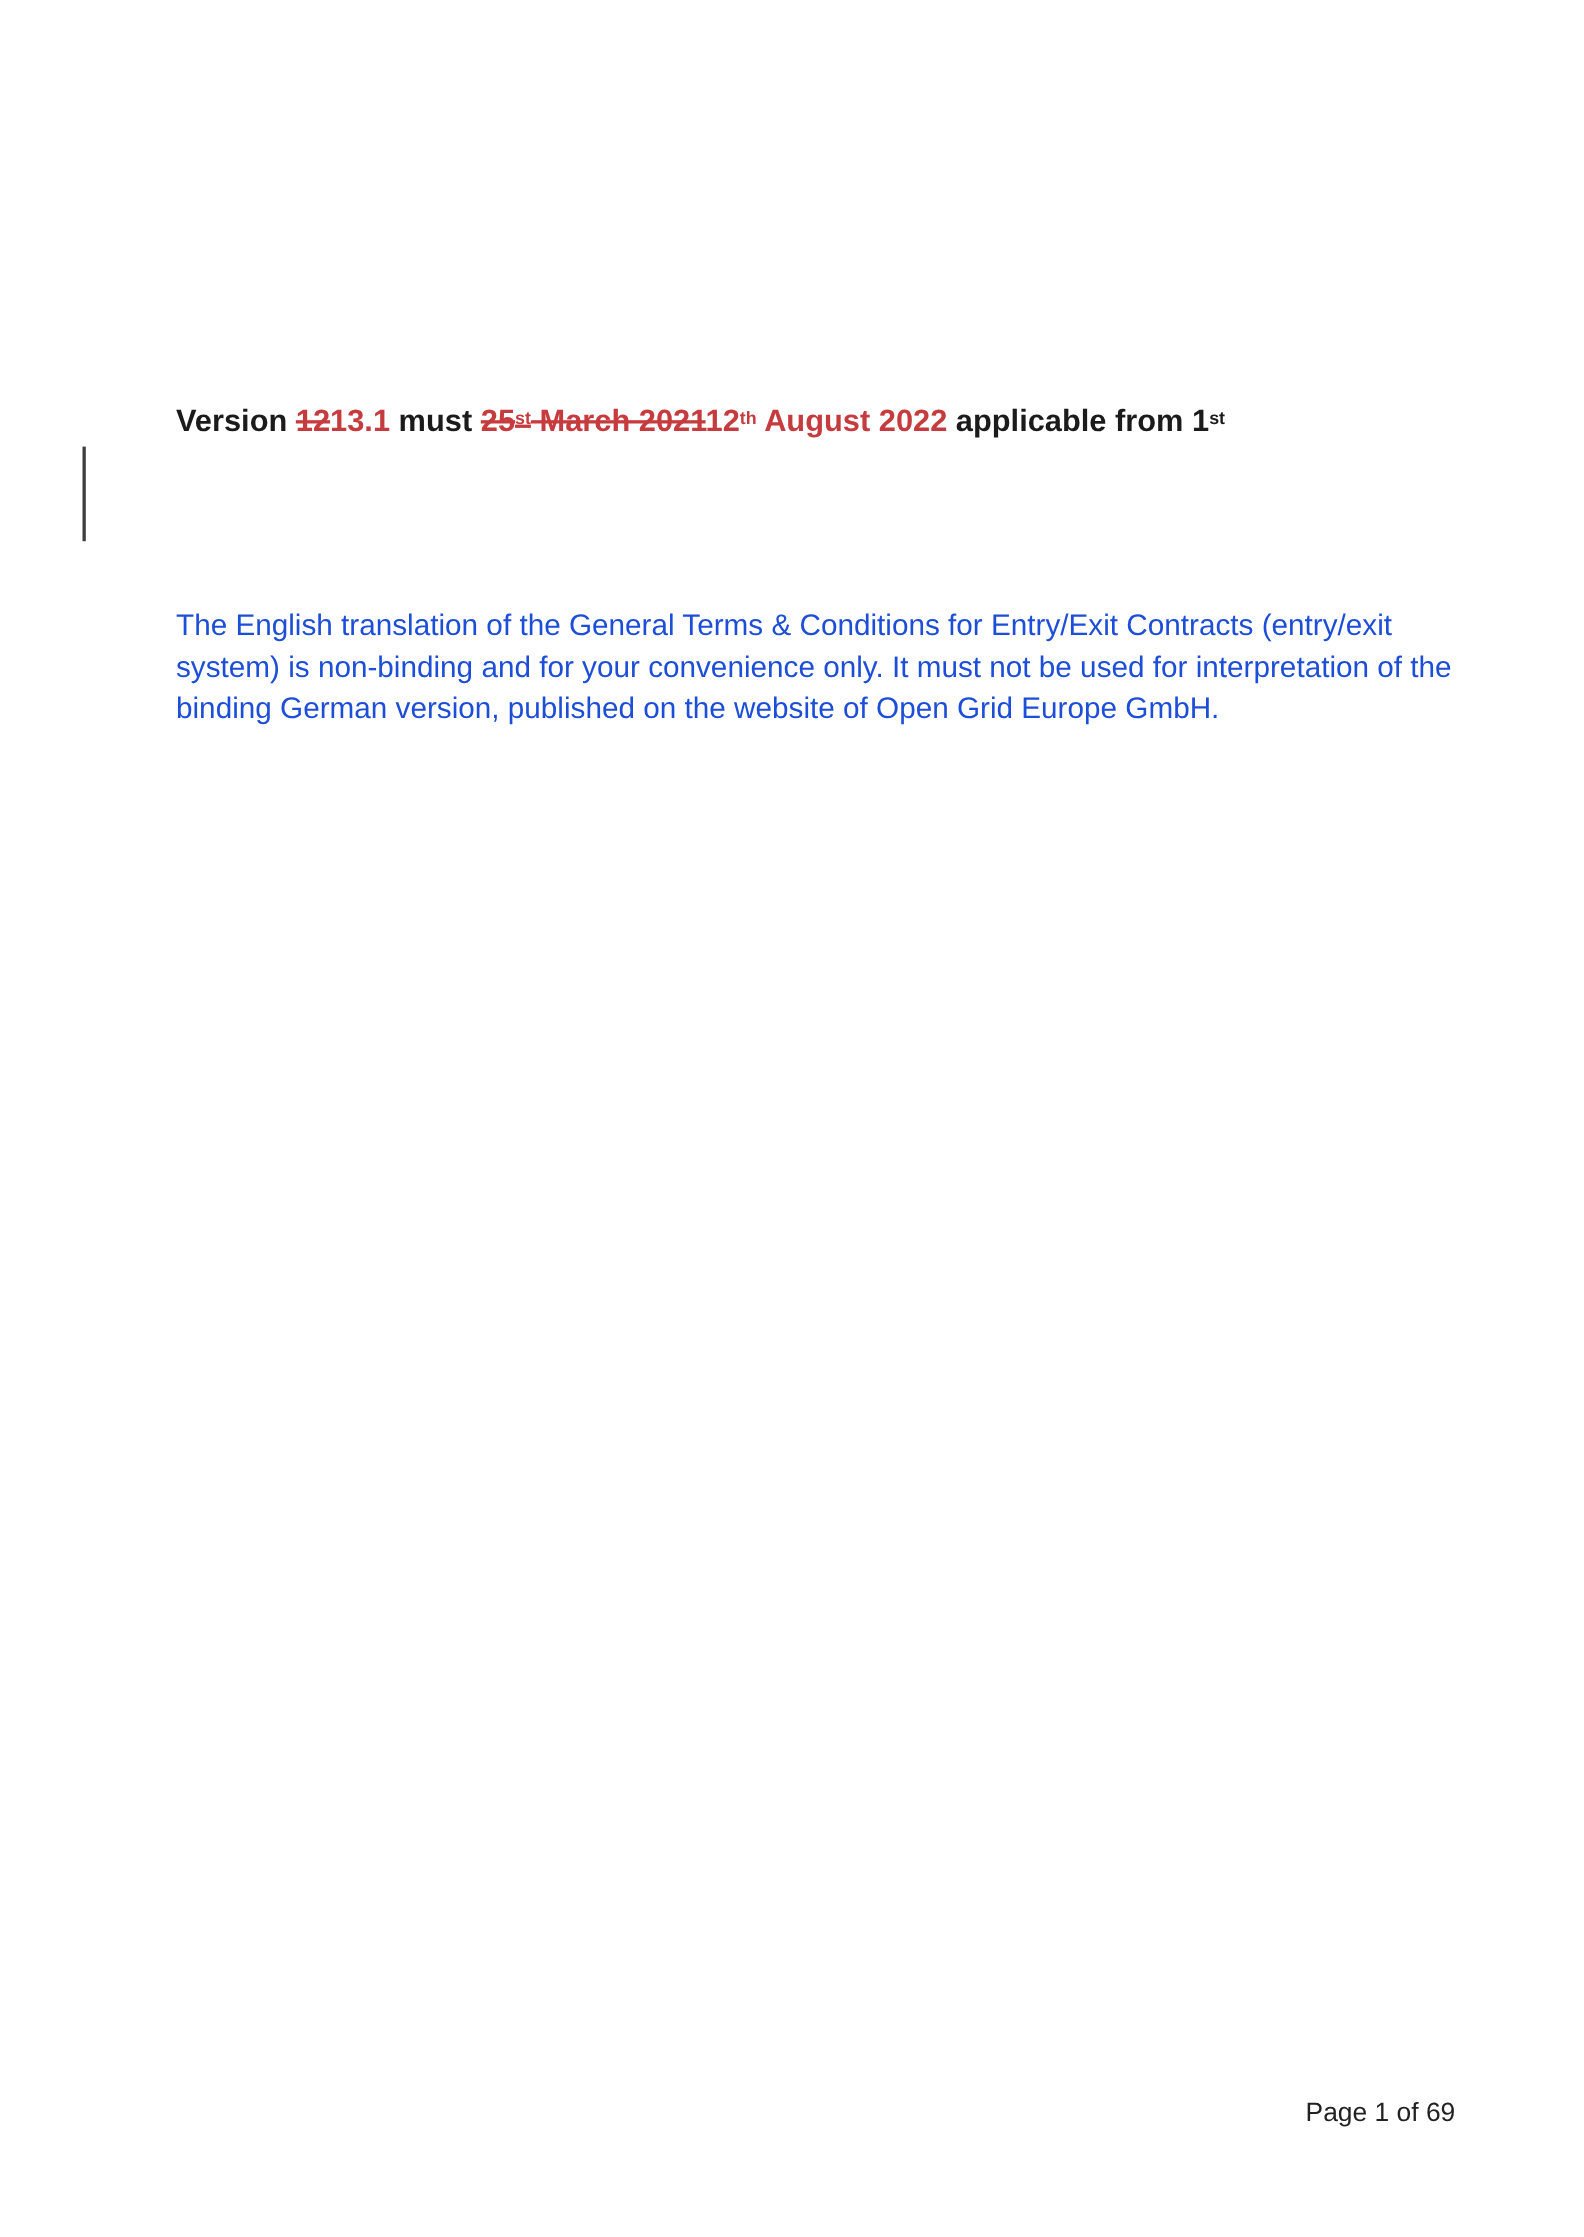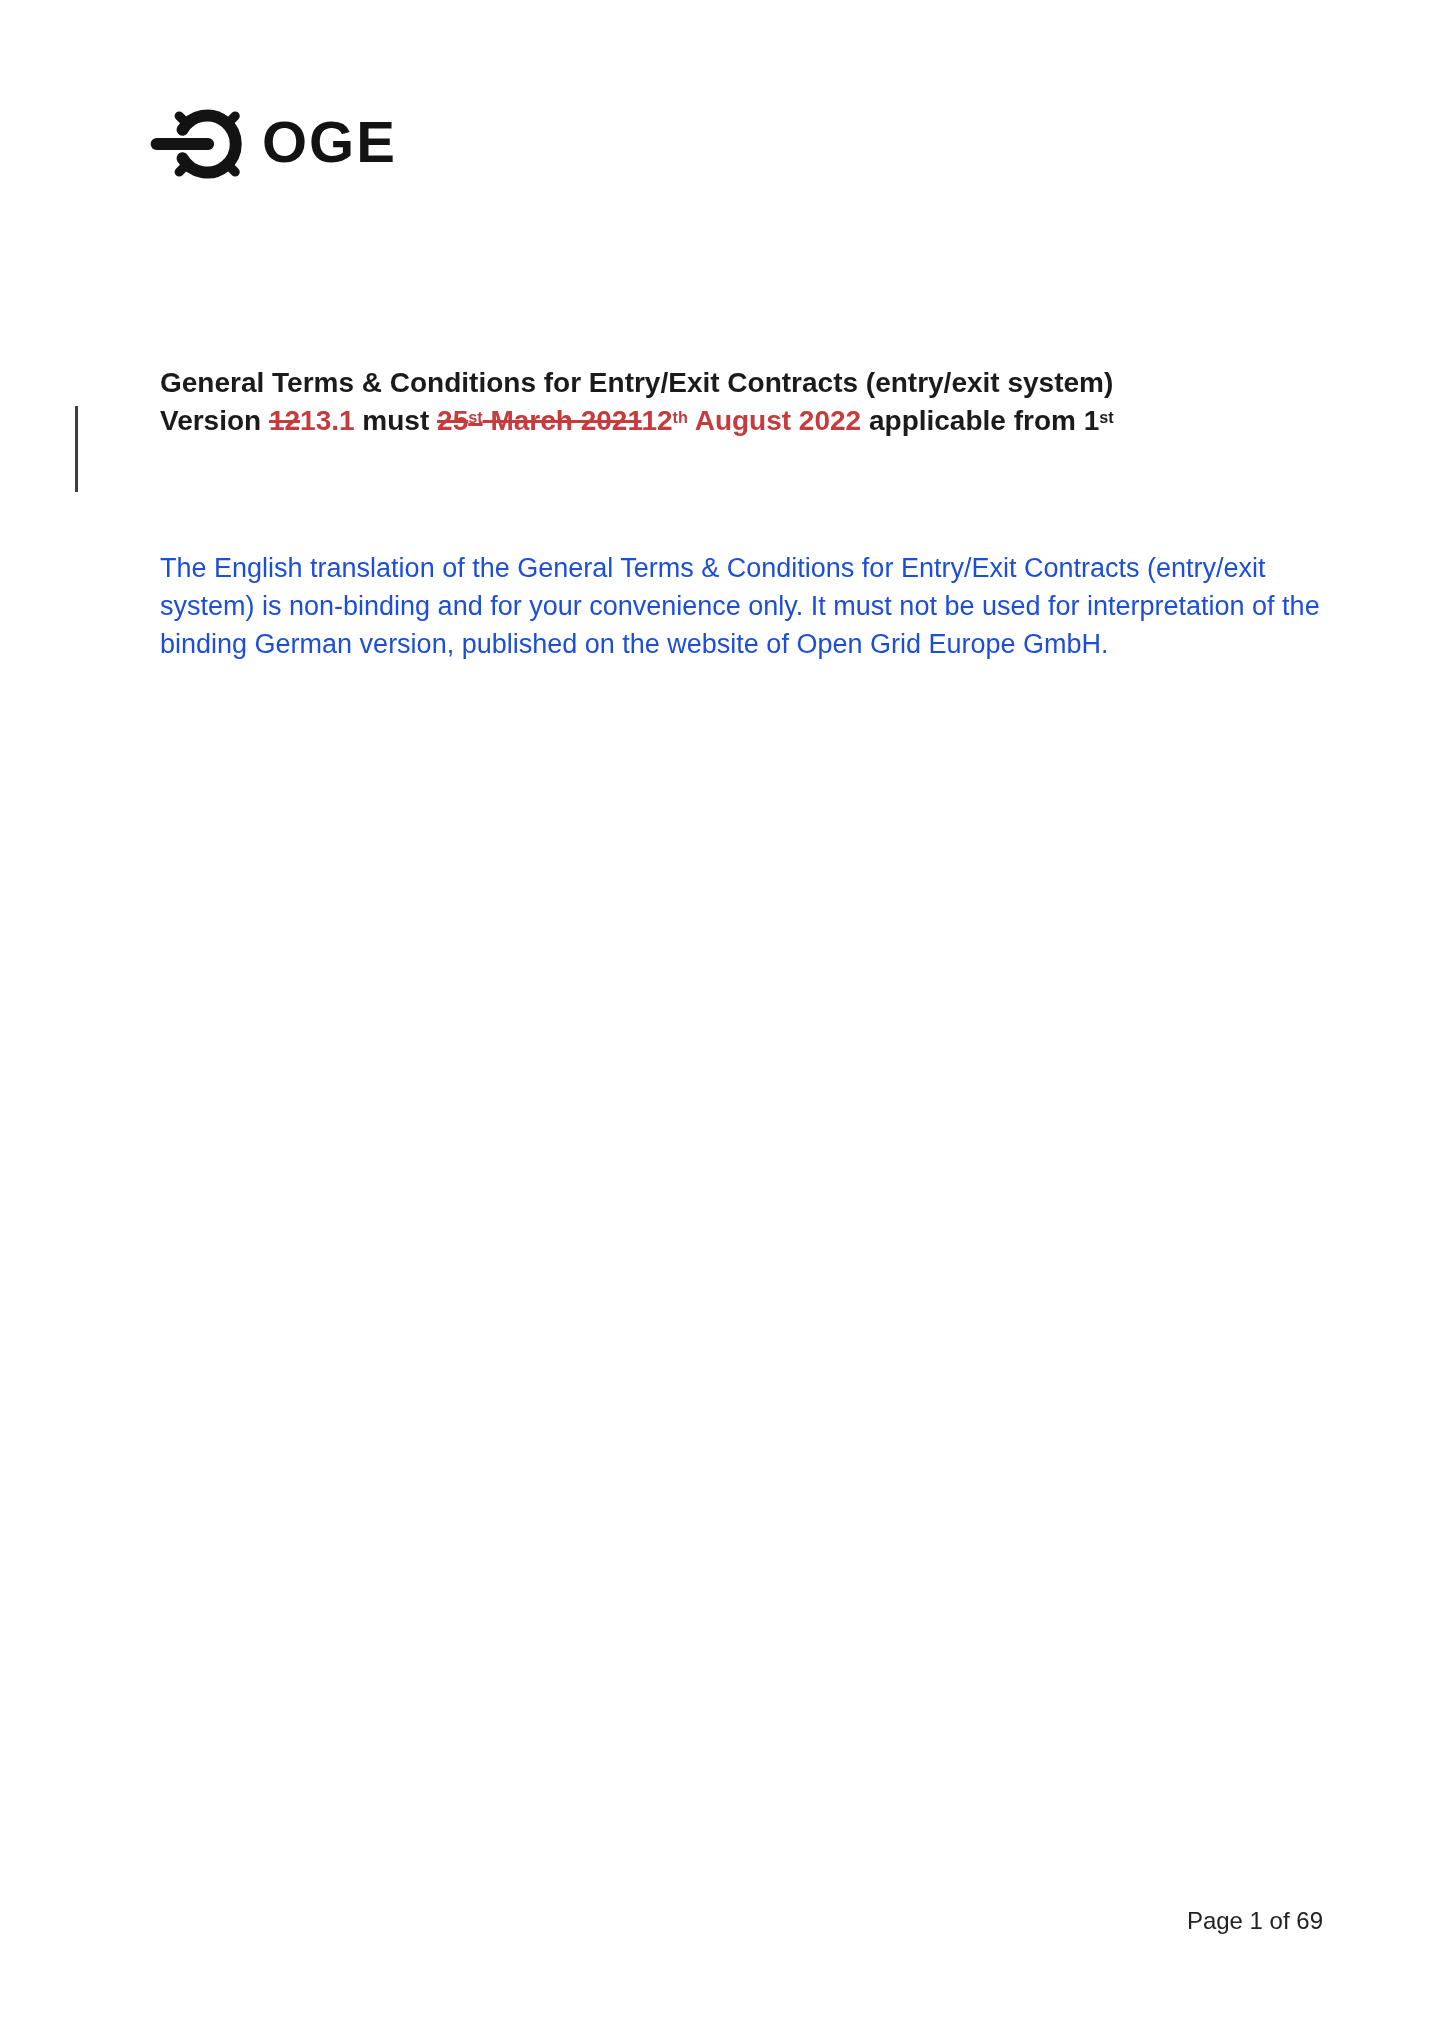--- a/index.html
+++ b/index.html
@@ -97,39 +97,24 @@
     right: 117px;
     font-size: 24px;
     color: #222222;
   }
 </style>
 </head>
 <body>
 
 <div class="page">
 
-  <div class="logo">
-    <svg class="logo-mark" viewBox="0 0 104 100" aria-hidden="true">
-
-      <path d="M 35.2 65.5 A 31 31 0 1 0 35.2 34.5" fill="none" stroke="#131313" stroke-width="13" stroke-linecap="round"></path>
-
-      <line x1="7" y1="50" x2="63" y2="50" stroke="#131313" stroke-width="13" stroke-linecap="round"></line>
-
-      <line x1="83.2" y1="28.8" x2="92.4" y2="19.6" stroke="#131313" stroke-width="10" stroke-linecap="round"></line>
-      <line x1="40.8" y1="28.8" x2="31.6" y2="19.6" stroke="#131313" stroke-width="10" stroke-linecap="round"></line>
-      <line x1="40.8" y1="71.2" x2="31.6" y2="80.4" stroke="#131313" stroke-width="10" stroke-linecap="round"></line>
-      <line x1="83.2" y1="71.2" x2="92.4" y2="80.4" stroke="#131313" stroke-width="10" stroke-linecap="round"></line>
-    </svg>
-    <div class="wordmark">OGE</div>
-  </div>
 
   <div class="change-bar"></div>
 
   <div class="title-block">
-    <div class="t-line">General Terms &amp; Conditions for Entry/Exit Contracts (entry/exit system)</div>
     <div class="t-line"><span>Version </span><span class="del">12</span><span class="ins">13.1</span><span> must </span><span class="del"><span>25</span><span class="sup">st</span><span> March 2021</span></span><span class="ins"><span>12</span><span class="sup">th</span><span> August 2022</span></span><span><span> applicable from 1</span><span class="sup">st</span></span></div>
   </div>
 
   <p class="body-par">The English translation of the General Terms &amp; Conditions for Entry/Exit Contracts (entry/exit system) is non-binding and for your convenience only. It must not be used for interpretation of the binding German version, published on the website of Open Grid Europe GmbH.</p>
 
   <div class="footer">Page 1 of 69</div>
 
 </div>
 
 </body></html>

